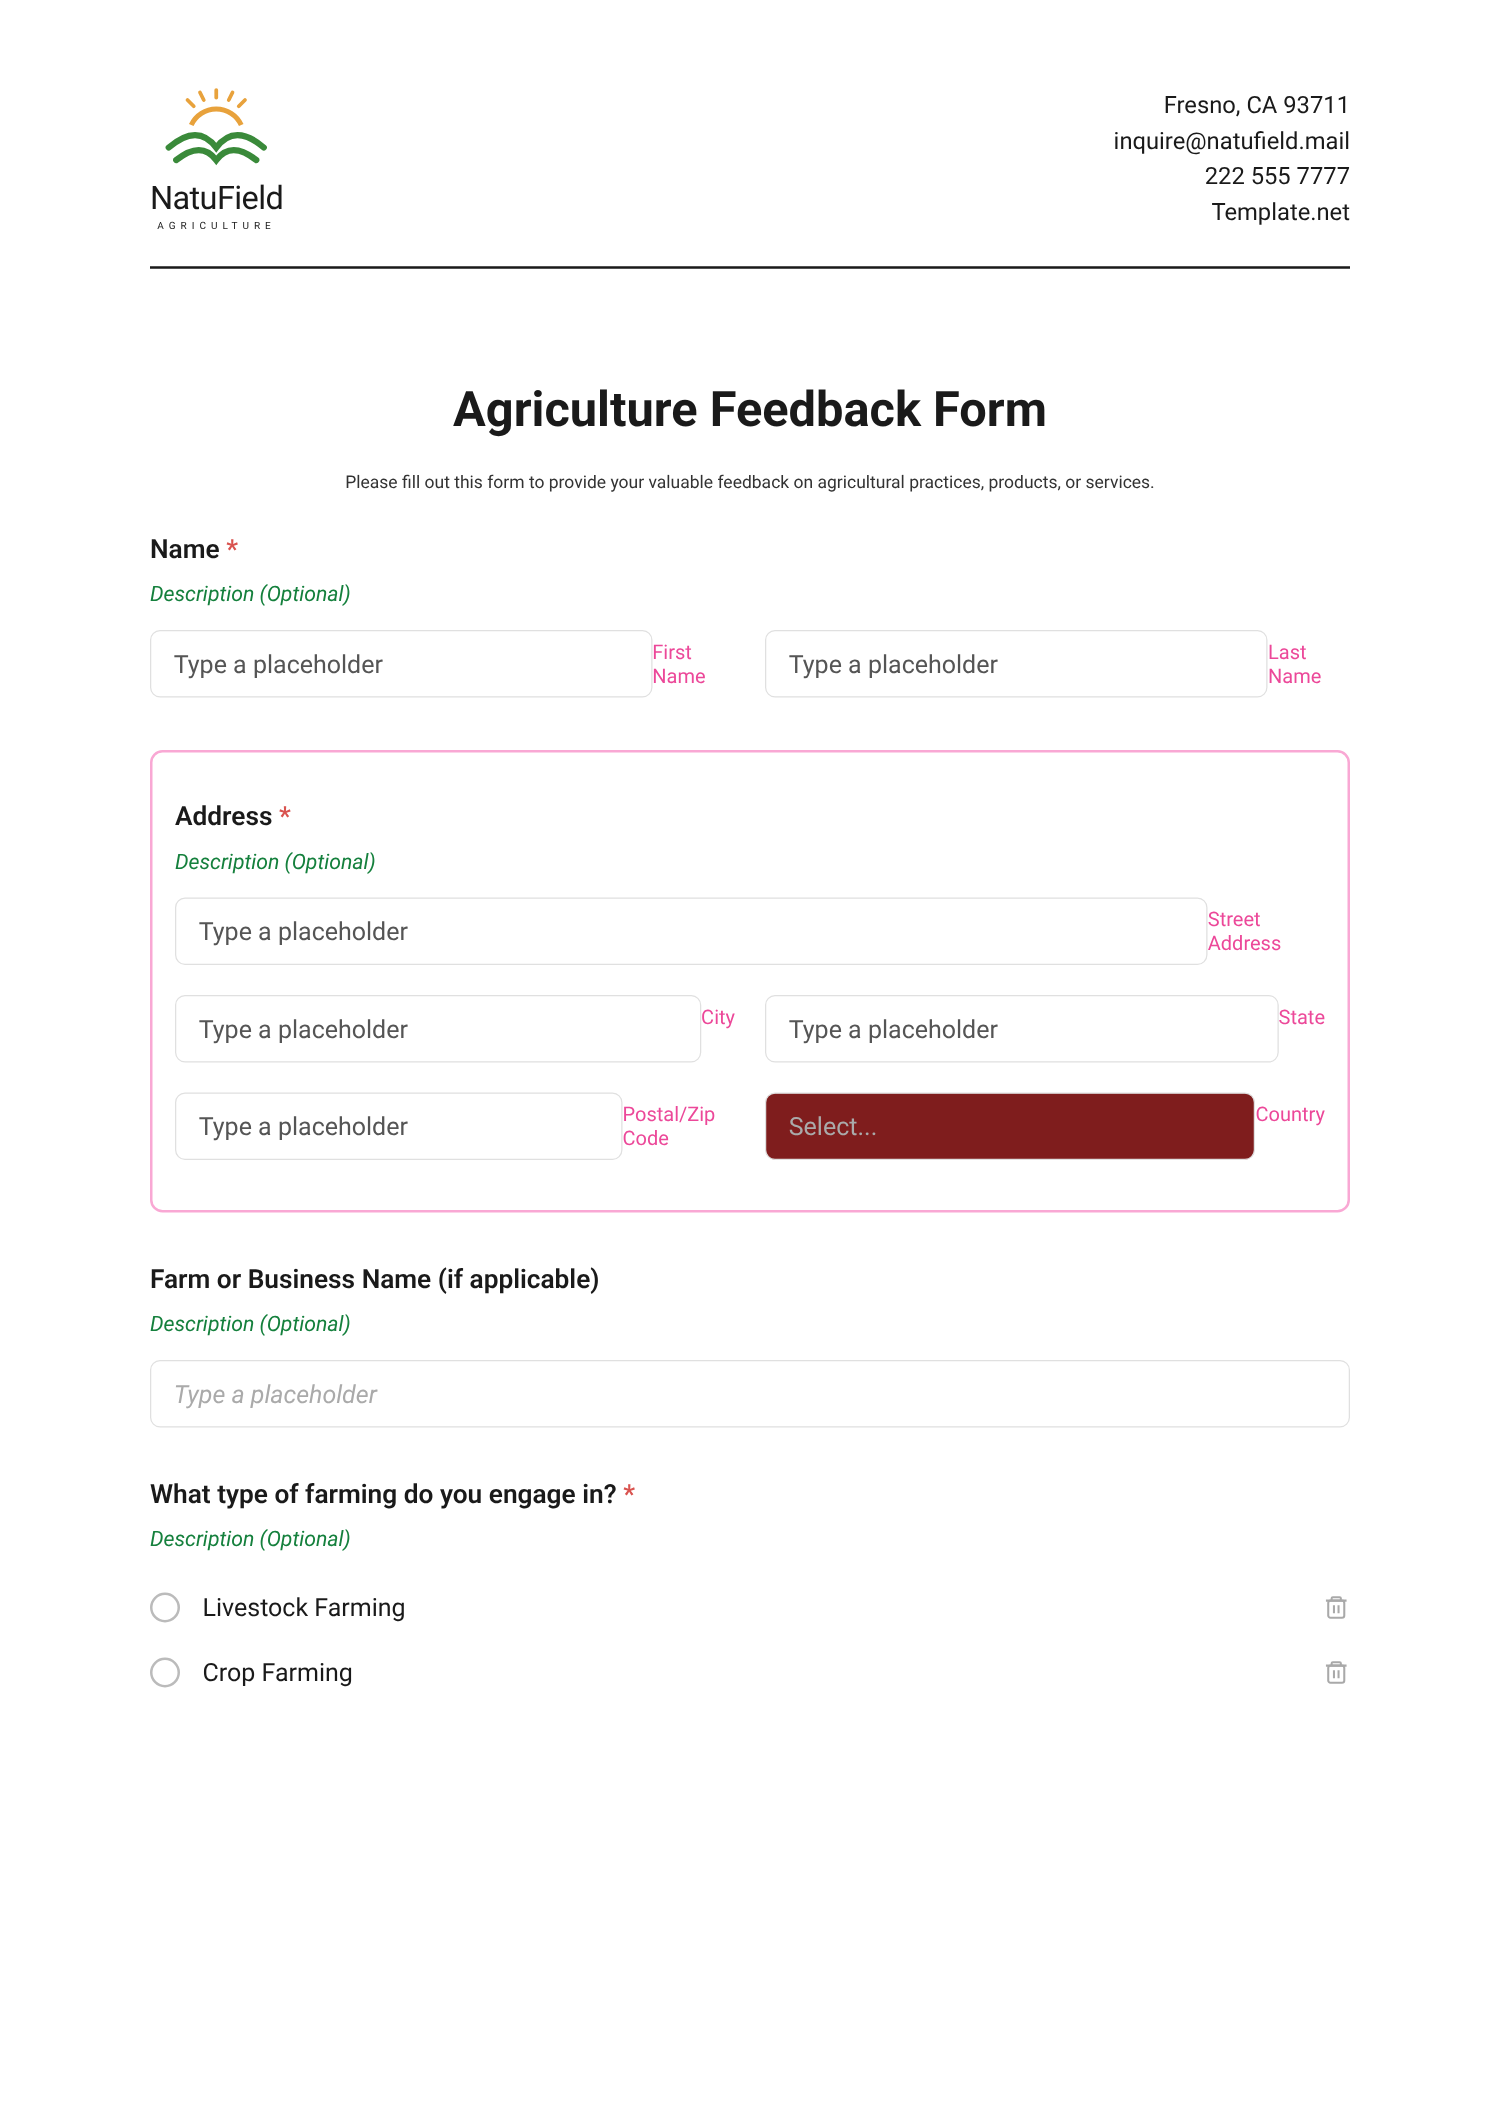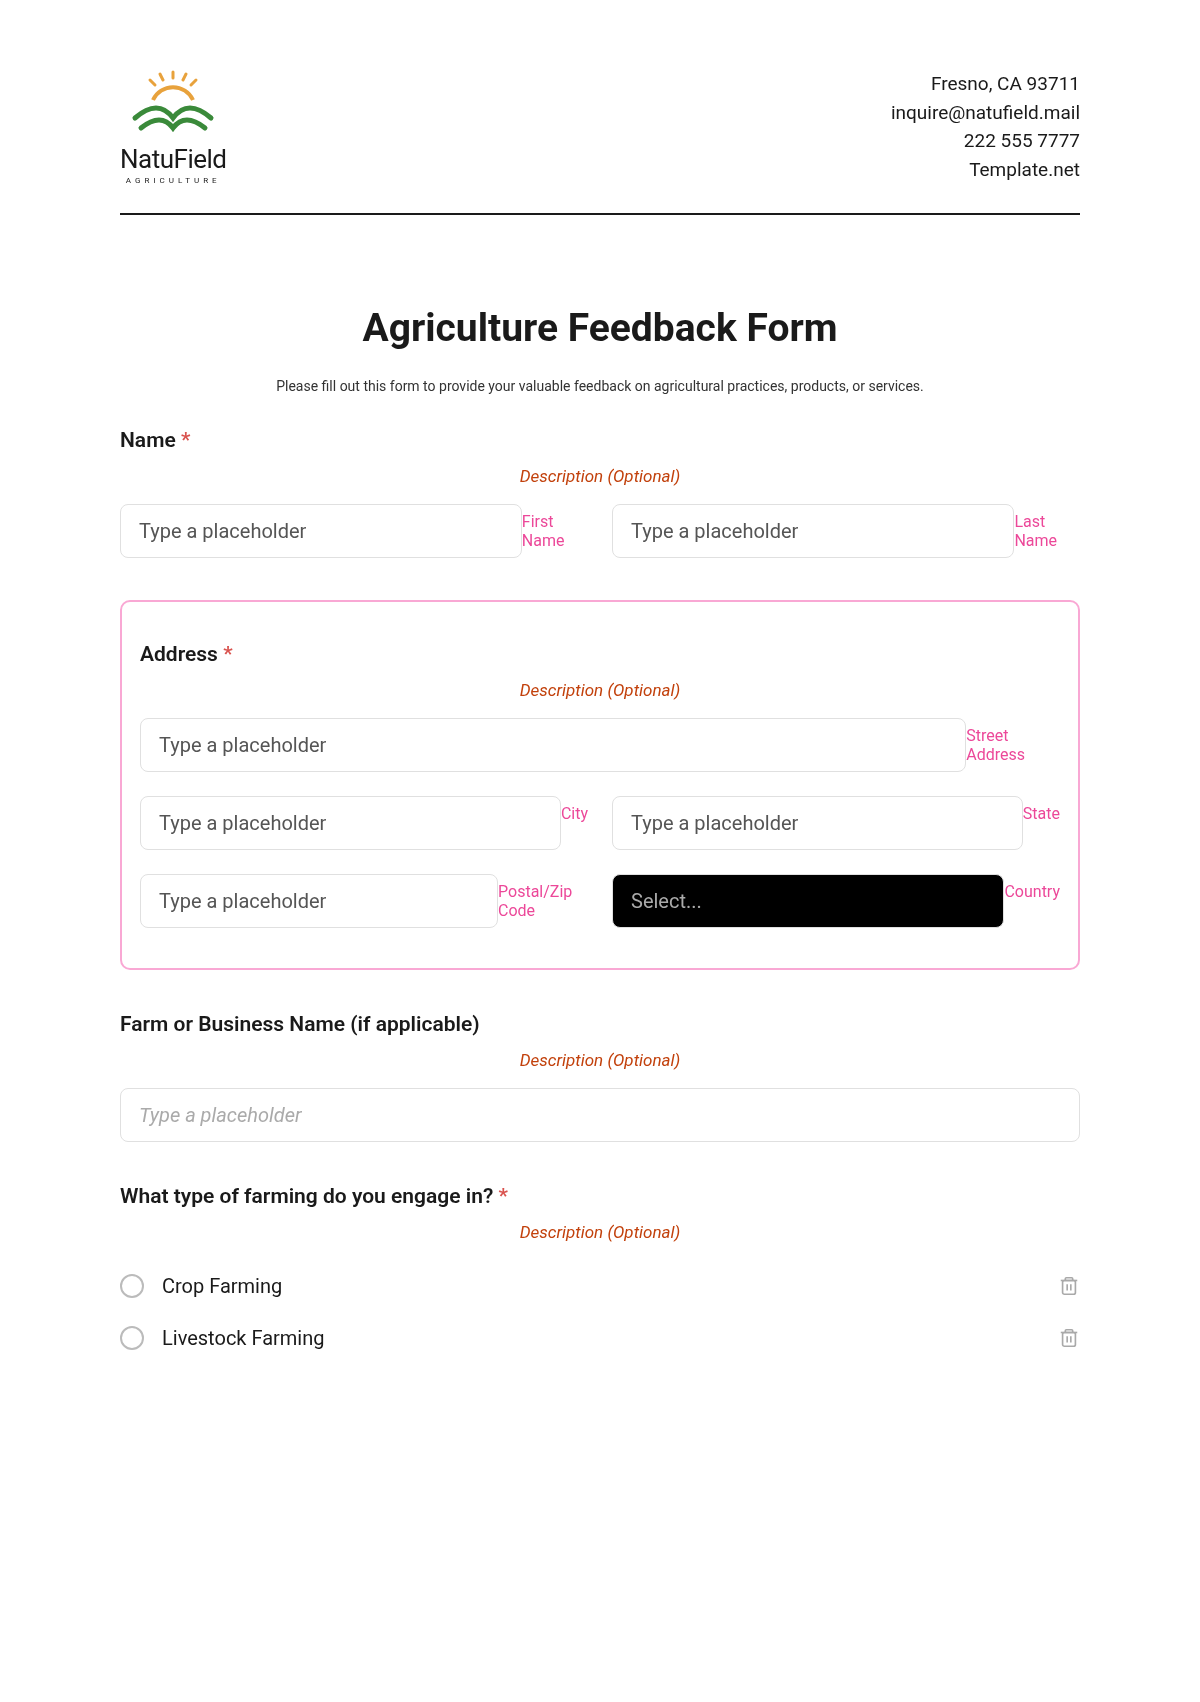--- a/index.html
+++ b/index.html
@@ -80,24 +80,23 @@
       font-size: 21px;
       font-weight: 600;
       color: #1a1a1a;
       margin-bottom: 14px;
     }
     .required-star {
       color: #d9534f;
     }
     .description-hint {
       font-size: 17px;
-      color: #c2410c;
+      color: #15803d;
       font-style: italic;
       margin-bottom: 18px;
-      text-align: center;
     }
     .input-row {
       display: flex;
       gap: 24px;
       margin-bottom: 24px;
     }
     .input-row:last-child {
       margin-bottom: 0;
     }
     .input-group {
@@ -130,21 +129,21 @@
       color: #ec4899;
       margin-top: 8px;
     }
     .select-input {
       width: 100%;
       padding: 14px 18px;
       font-size: 20px;
       border: 1px solid #e0e0e0;
       border-radius: 8px;
       color: #aaa;
-      background: #000000;
+      background: #7f1d1d;
       font-family: inherit;
       appearance: none;
       -webkit-appearance: none;
     }
     .radio-row {
       display: flex;
       align-items: center;
       justify-content: space-between;
       padding: 14px 0;
     }
@@ -274,35 +273,35 @@
 <div class="form-section">
   <div class="section-label">
     <span>What type of farming do you engage in?</span>
     <span class="required-star">*</span>
   </div>
   <div class="description-hint">Description (Optional)</div>
 
   <div class="radio-row">
     <div class="radio-left">
       <div class="radio-circle"></div>
-      <span class="radio-label">Crop Farming</span>
+      <span class="radio-label">Livestock Farming</span>
     </div>
     <svg class="trash-icon" viewBox="0 0 24 24" fill="none" stroke="#555" stroke-width="1.8">
       <path d="M3 6h18"></path>
       <path d="M8 6V4a1 1 0 0 1 1-1h6a1 1 0 0 1 1 1v2"></path>
       <rect x="5" y="6" width="14" height="15" rx="2"></rect>
       <line x1="10" y1="10" x2="10" y2="17"></line>
       <line x1="14" y1="10" x2="14" y2="17"></line>
     </svg>
   </div>
 
   <div class="radio-row">
     <div class="radio-left">
       <div class="radio-circle"></div>
-      <span class="radio-label">Livestock Farming</span>
+      <span class="radio-label">Crop Farming</span>
     </div>
     <svg class="trash-icon" viewBox="0 0 24 24" fill="none" stroke="#555" stroke-width="1.8">
       <path d="M3 6h18"></path>
       <path d="M8 6V4a1 1 0 0 1 1-1h6a1 1 0 0 1 1 1v2"></path>
       <rect x="5" y="6" width="14" height="15" rx="2"></rect>
       <line x1="10" y1="10" x2="10" y2="17"></line>
       <line x1="14" y1="10" x2="14" y2="17"></line>
     </svg>
   </div>
 </div>

